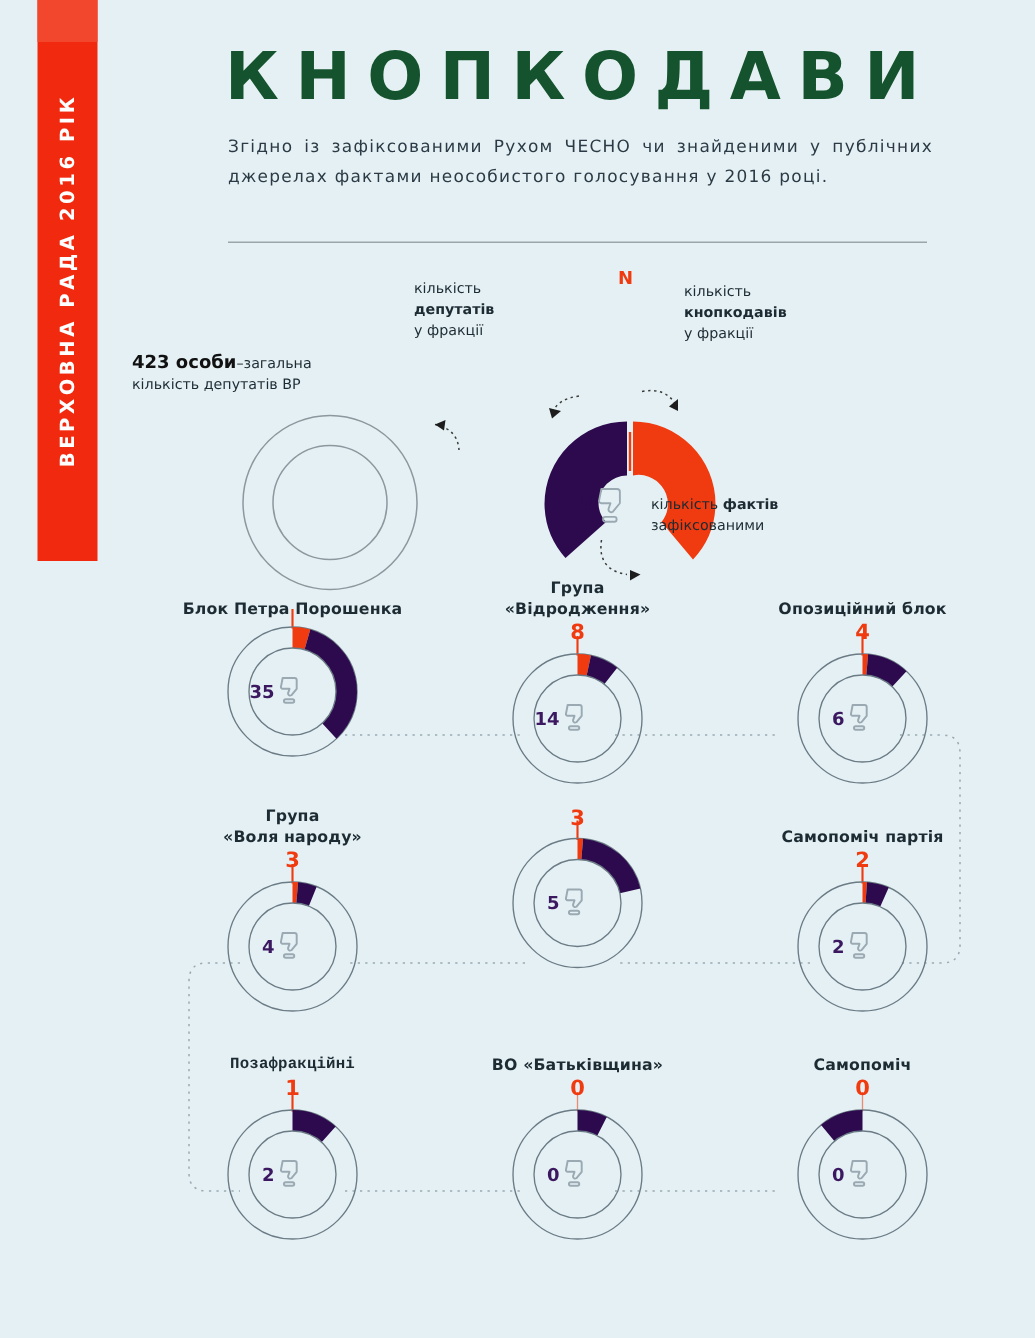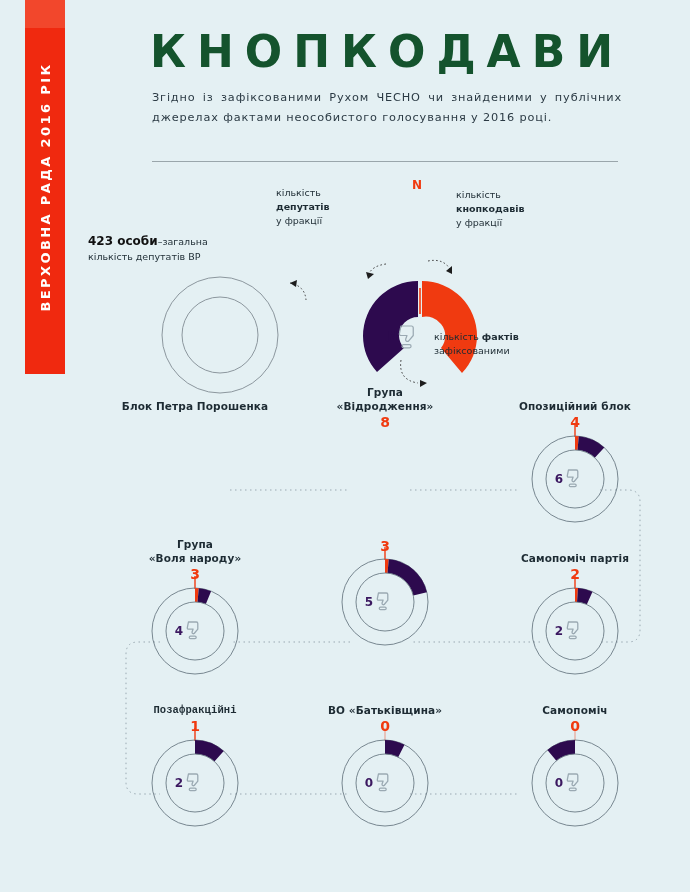--- a/index.html
+++ b/index.html
@@ -142,24 +142,56 @@
     <path d="M 540 257 H 410" fill="none" stroke="#9aa9b2" stroke-width="1" stroke-dasharray="1.5 3.5"></path>
     <path d="M 350 257 H 230" fill="none" stroke="#9aa9b2" stroke-width="1" stroke-dasharray="1.5 3.5"></path>
     <path d="M 160 257 H 138 Q 126 257 126 269 V 397 Q 126 409 138 409 H 160" fill="none" stroke="#9aa9b2" stroke-width="1" stroke-dasharray="1.5 3.5"></path>
     <path d="M 230 409 H 350" fill="none" stroke="#9aa9b2" stroke-width="1" stroke-dasharray="1.5 3.5"></path>
     <path d="M 410 409 H 520" fill="none" stroke="#9aa9b2" stroke-width="1" stroke-dasharray="1.5 3.5"></path>
   </svg>
 
   <div id="cells-host">
       <div class="cell" style="left: 100px; top: 0px;">
         <div class="cell-title" style="padding-top: 14px;">Блок Петра Порошенка</div>
+        <div class="donut-wrap">
+          <svg width="190" height="98">
+            <line x1="95" y1="-7" x2="95" y2="6" stroke="#f03a10" stroke-width="1.4" opacity="1"></line>
+            <circle cx="95" cy="48" r="43" fill="none" stroke="#6b7b85" stroke-width="0.9"></circle>
+            <path d="M 95 5 A 43 43 0 0 1 106.85240630013097 6.6657470746522876
+          L 102.99348331869298 20.123410817788752 A 29 29 0 0 0 95 19 Z" fill="#f03a10"></path>
+            <path d="M 106.85240630013097 6.6657470746522876 A 43 43 0 0 1 124.32592948268743 79.44820916962433
+          L 114.77795244181246 69.20925734695595 A 29 29 0 0 0 102.99348331869298 20.123410817788752 Z" fill="#2d0a4e"></path>
+            <circle cx="95" cy="48" r="29" fill="none" stroke="#6b7b85" stroke-width="0.9"></circle>
+            <text x="83" y="52" text-anchor="end" font-family="DejaVu Sans, sans-serif" font-size="12" font-weight="bold" fill="#3b1860">35</text>
+            <g transform="translate(87,39) scale(0.72)" stroke="#9aa9b2" stroke-width="1.8" fill="none" stroke-linejoin="round">
+              <path d="M2 0 h11 a2 2 0 0 1 2 2 v8 l-5 6 a2 2 0 0 1 -3 -2 l1.4 -4 h-6.4 a1.6 1.6 0 0 1 -1.6 -1.8 z"></path>
+              <rect x="3.2" y="19.6" width="9.5" height="3.4" rx="1.6"></rect>
+            </g>
+          </svg>
+        </div>
       </div>
       <div class="cell" style="left: 290px; top: 0px;">
         <div class="cell-title">Група<br><span>«Відродження»</span></div>
         <div class="cell-count">8</div>
+        <div class="donut-wrap">
+          <svg width="190" height="98">
+            <line x1="95" y1="-7" x2="95" y2="6" stroke="#f03a10" stroke-width="1.4" opacity="1"></line>
+            <circle cx="95" cy="48" r="43" fill="none" stroke="#6b7b85" stroke-width="0.9"></circle>
+            <path d="M 95 5 A 43 43 0 0 1 103.94020270516366 5.9396531684463625
+          L 101.02943903371502 19.63371957871964 A 29 29 0 0 0 95 19 Z" fill="#f03a10"></path>
+            <path d="M 103.94020270516366 5.9396531684463625 A 43 43 0 0 1 121.4734434390033 14.115537594910954
+          L 112.85418278444409 25.147688145405063 A 29 29 0 0 0 101.02943903371502 19.63371957871964 Z" fill="#2d0a4e"></path>
+            <circle cx="95" cy="48" r="29" fill="none" stroke="#6b7b85" stroke-width="0.9"></circle>
+            <text x="83" y="52" text-anchor="end" font-family="DejaVu Sans, sans-serif" font-size="12" font-weight="bold" fill="#3b1860">14</text>
+            <g transform="translate(87,39) scale(0.72)" stroke="#9aa9b2" stroke-width="1.8" fill="none" stroke-linejoin="round">
+              <path d="M2 0 h11 a2 2 0 0 1 2 2 v8 l-5 6 a2 2 0 0 1 -3 -2 l1.4 -4 h-6.4 a1.6 1.6 0 0 1 -1.6 -1.8 z"></path>
+              <rect x="3.2" y="19.6" width="9.5" height="3.4" rx="1.6"></rect>
+            </g>
+          </svg>
+        </div>
       </div>
       <div class="cell" style="left: 480px; top: 0px;">
         <div class="cell-title" style="padding-top: 14px;">Опозиційний блок</div>
         <div class="cell-count">4</div>
         <div class="donut-wrap">
           <svg width="190" height="98">
             <line x1="95" y1="-7" x2="95" y2="6" stroke="#f03a10" stroke-width="1.4" opacity="1"></line>
             <circle cx="95" cy="48" r="43" fill="none" stroke="#6b7b85" stroke-width="0.9"></circle>
             <path d="M 95 5 A 43 43 0 0 1 98.7476969381493 5.1636279820549404
           L 97.52751653968208 19.11035375533938 A 29 29 0 0 0 95 19 Z" fill="#f03a10"></path>

